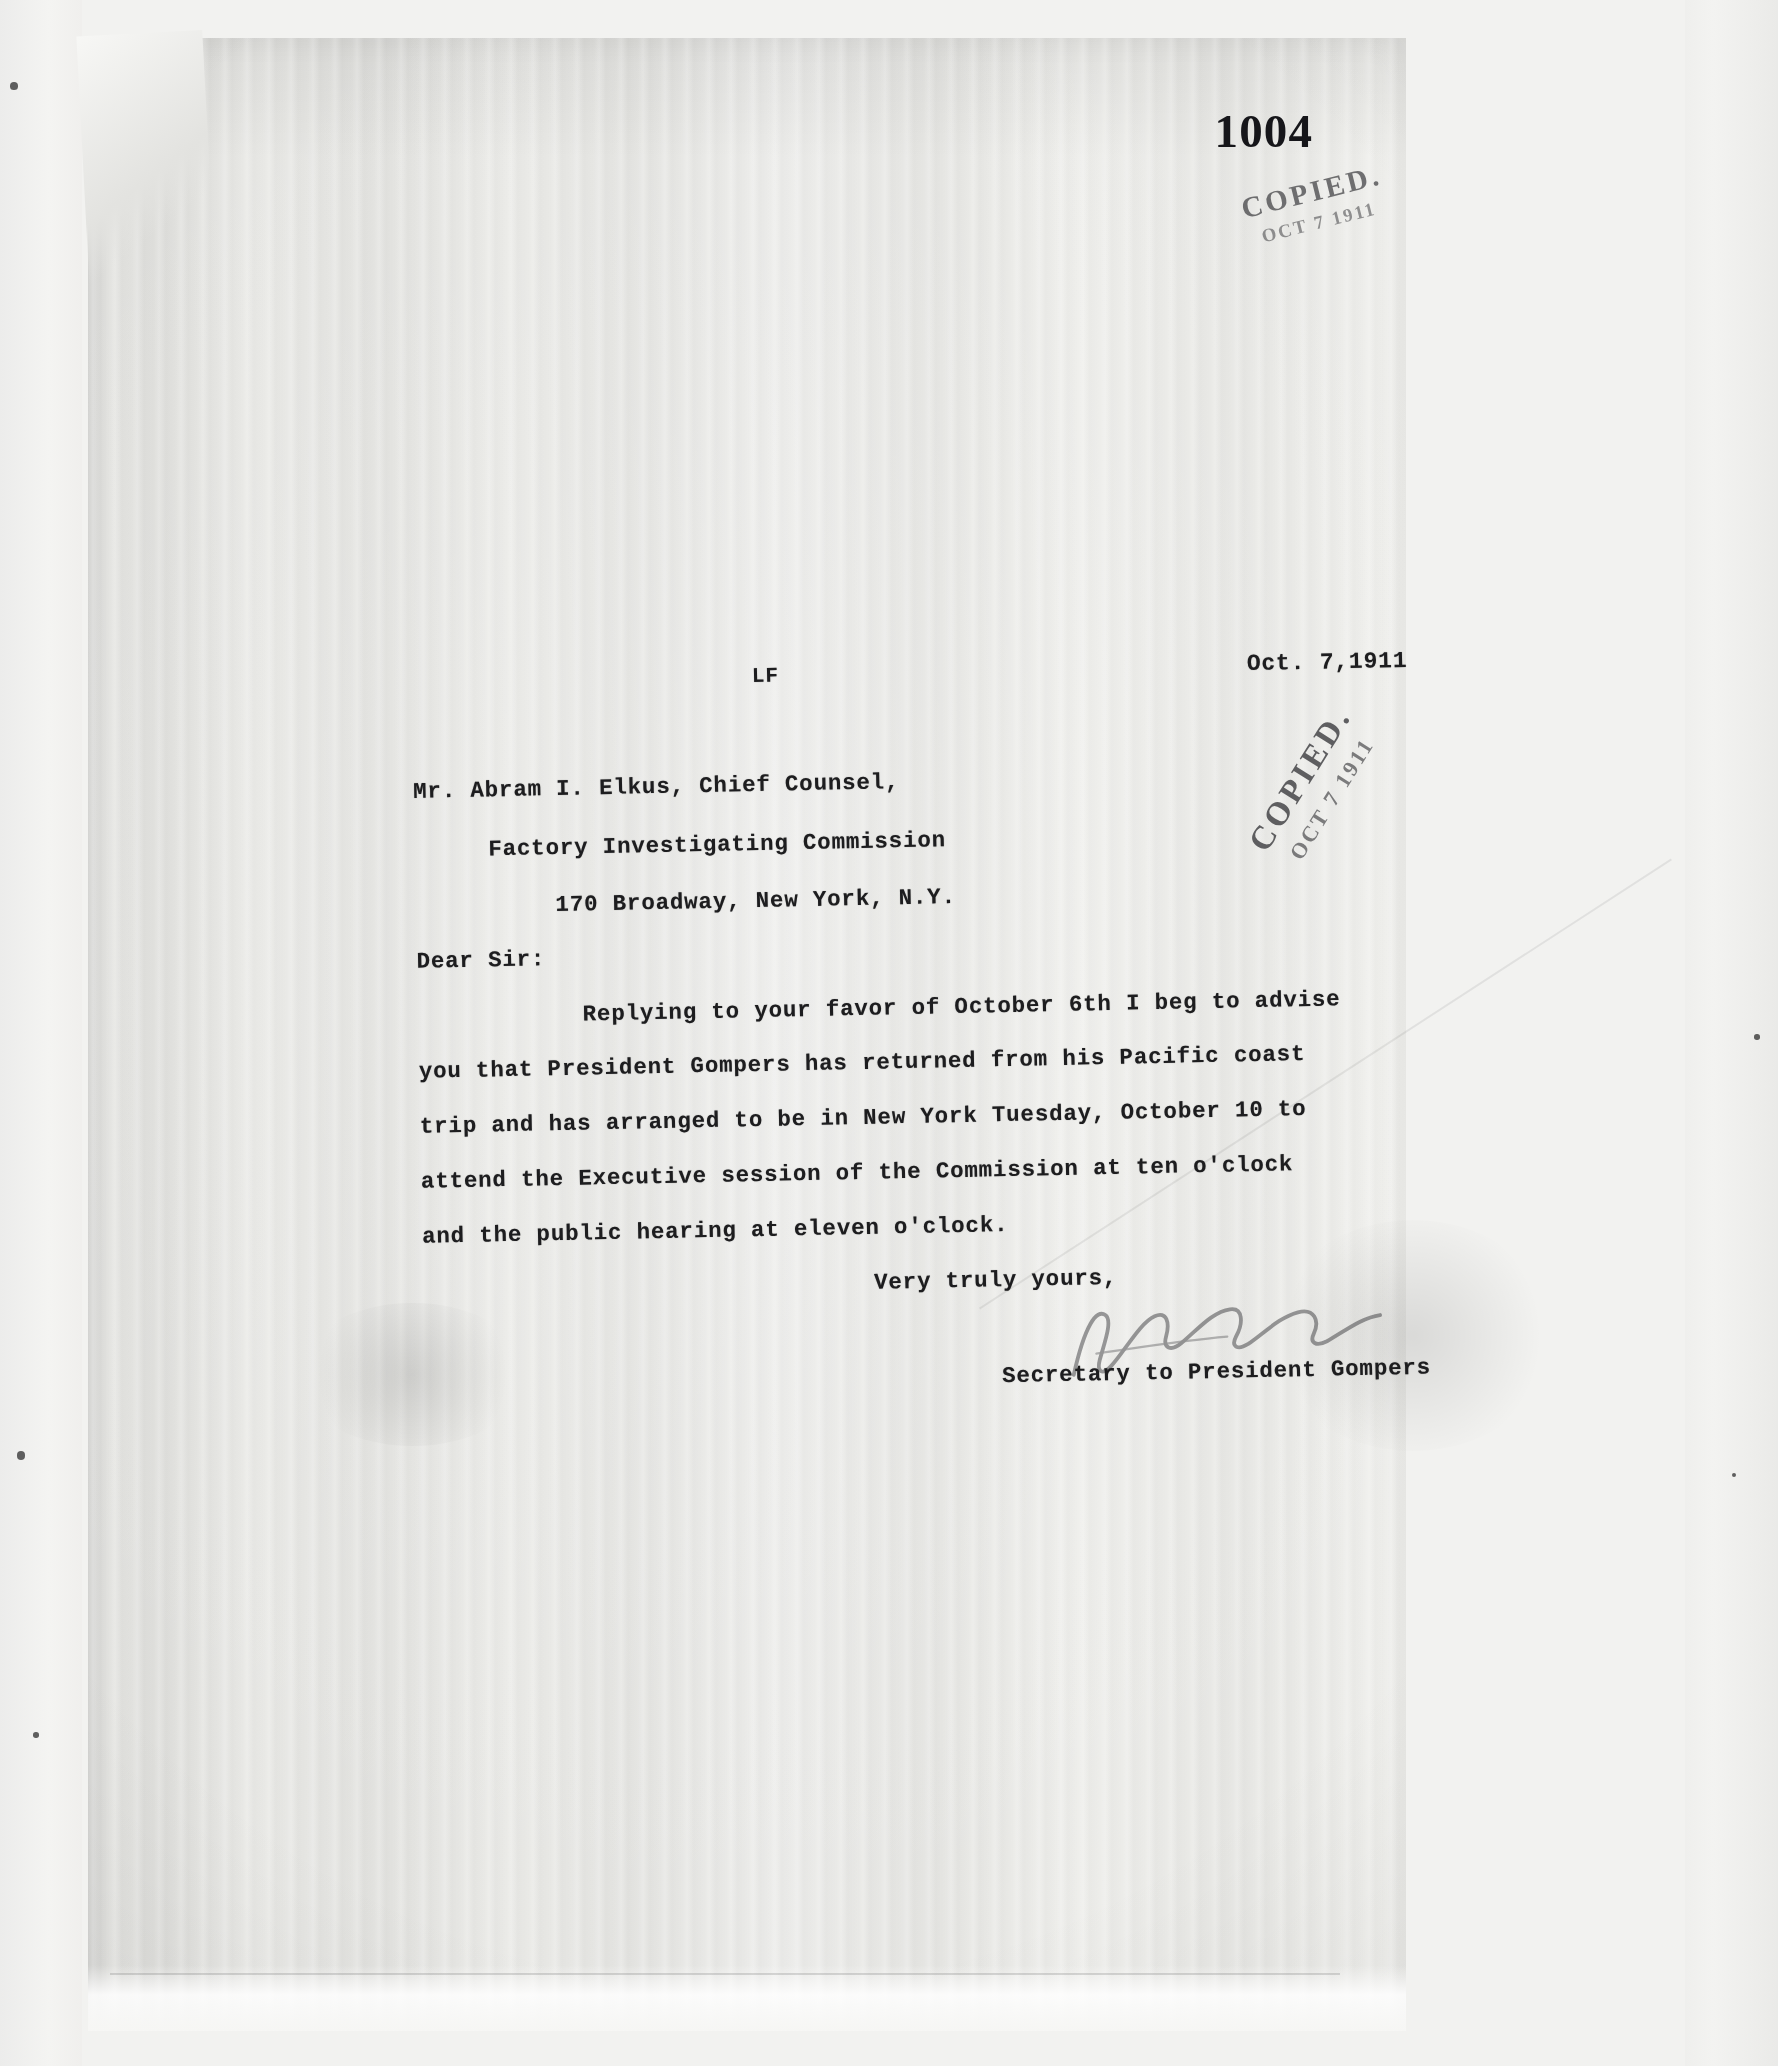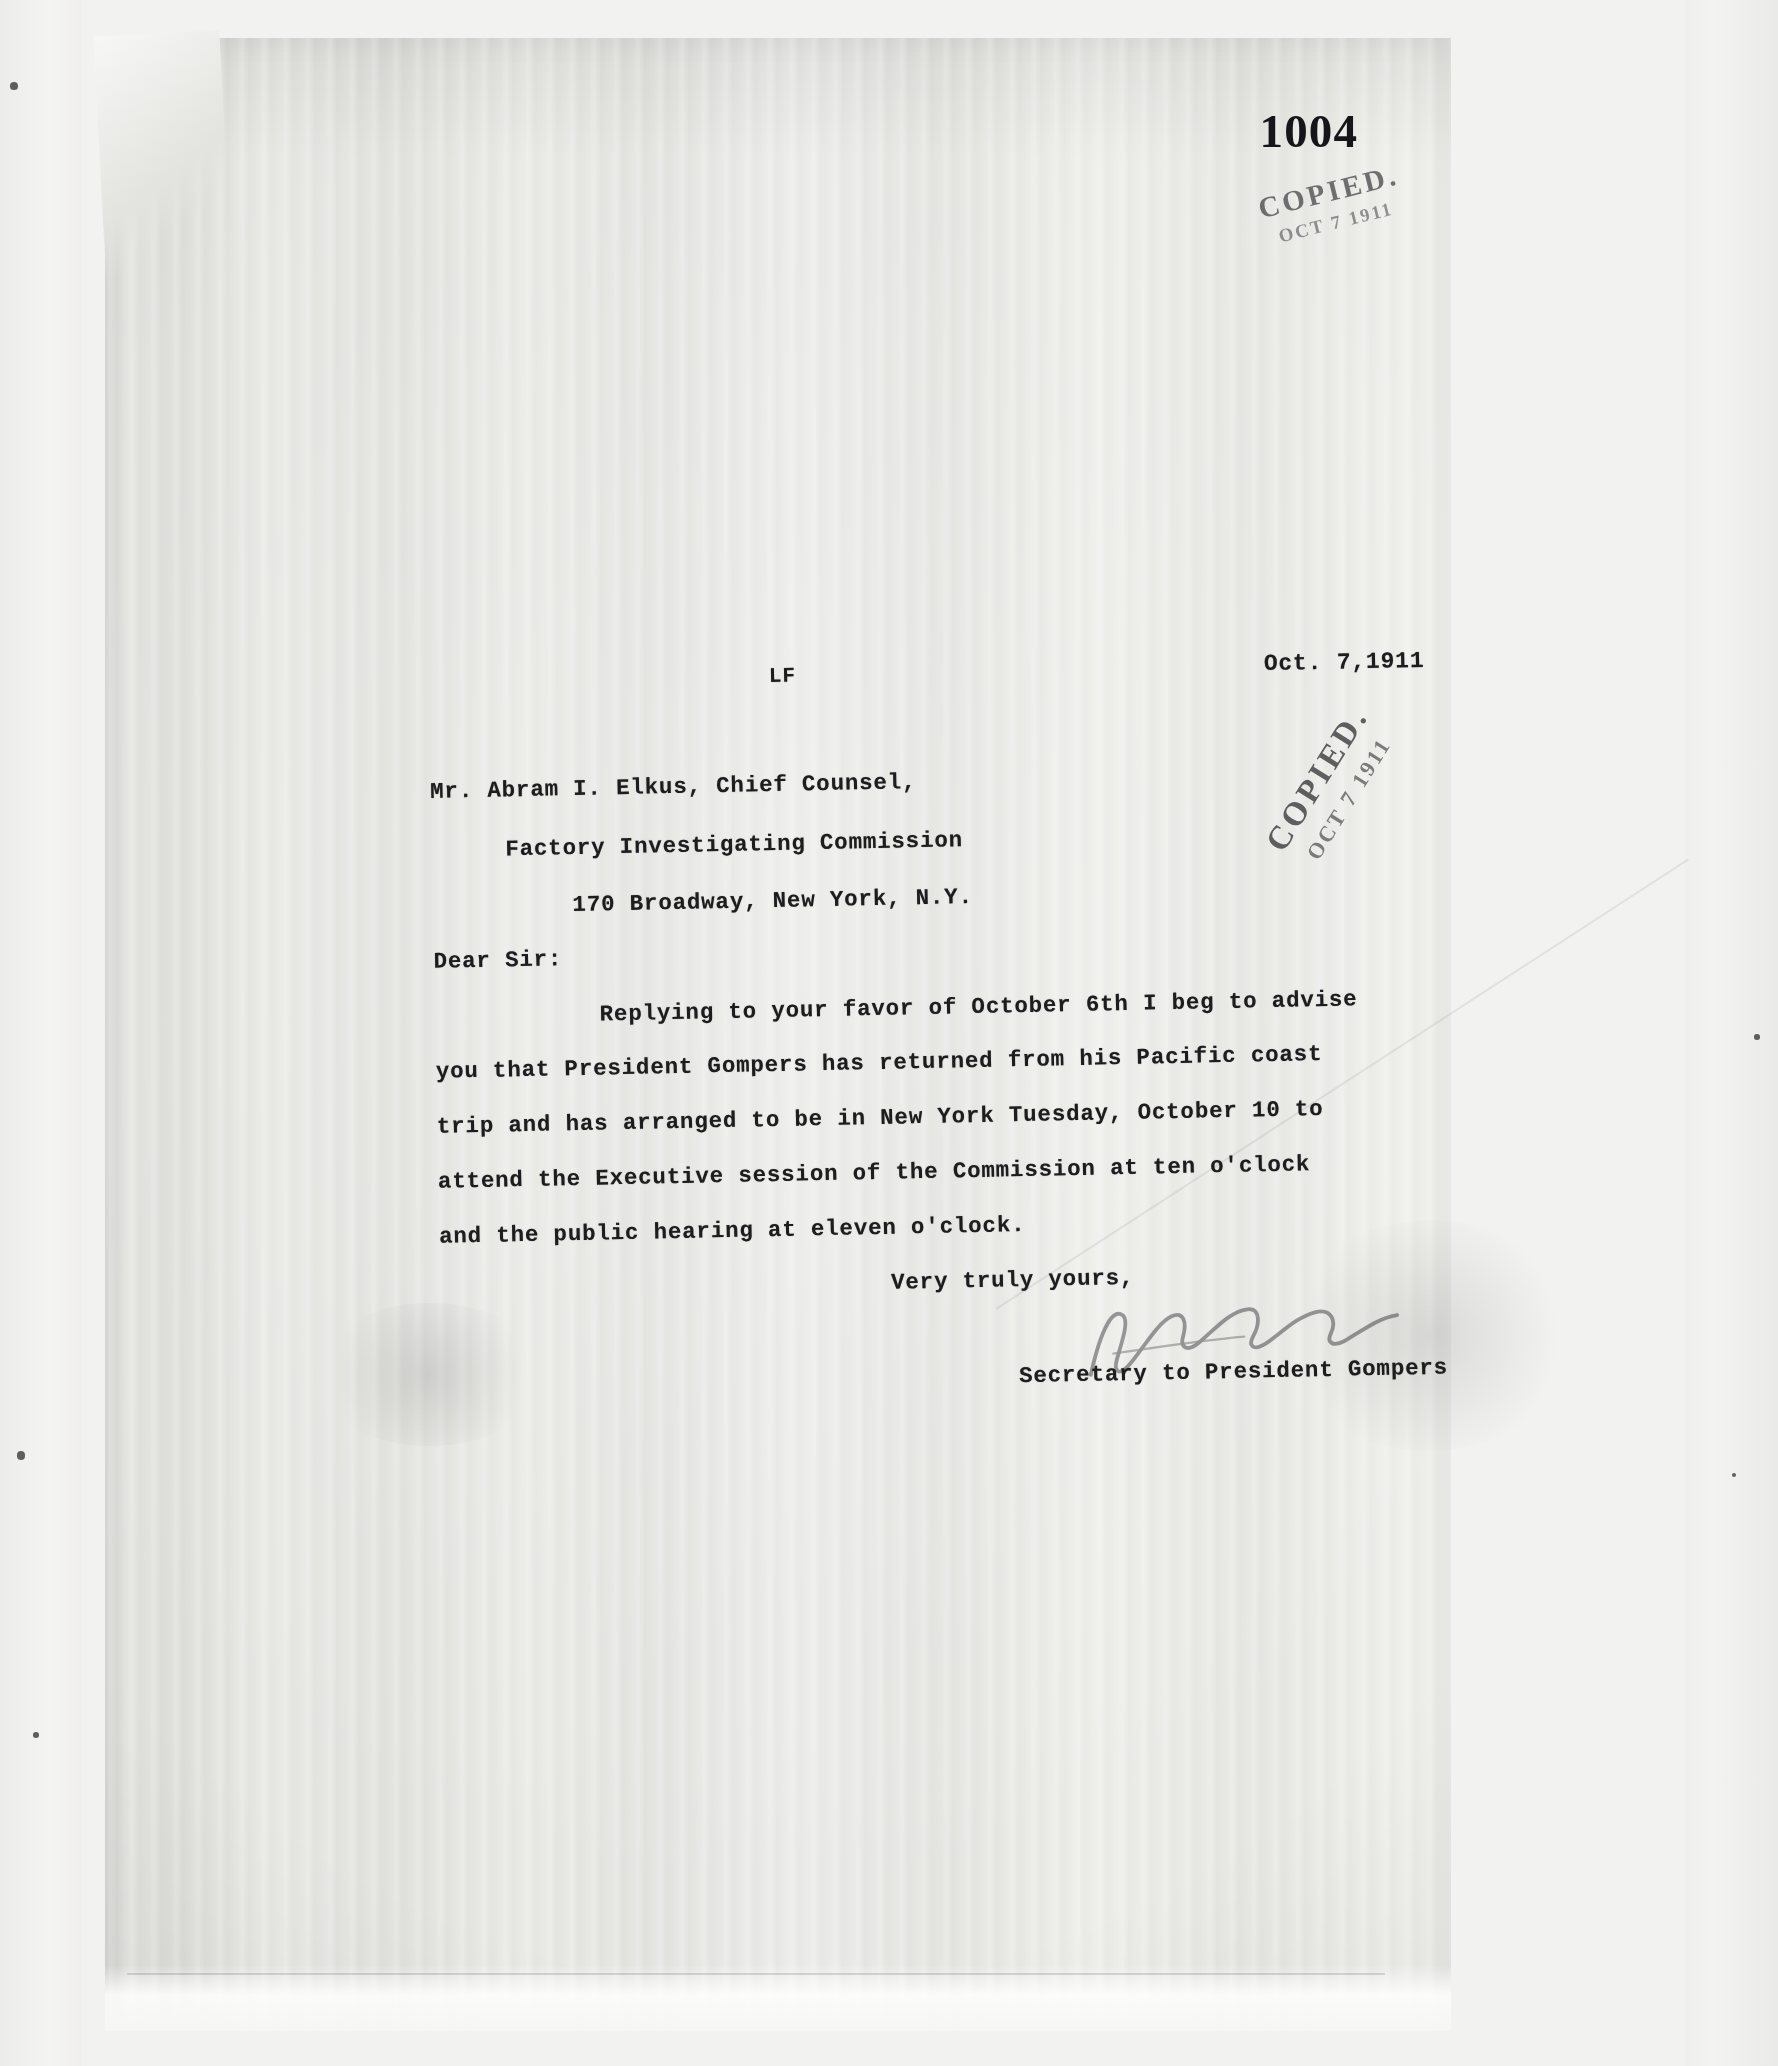--- a/index.html
+++ b/index.html
@@ -34,34 +34,33 @@
   .film-speck {
     position: absolute;
     background: #2e2e2e;
     border-radius: 50%;
     opacity: .75;
   }
 
   
   .sheet {
     position: absolute;
-    left: 105px;
+    left: 88px;
     top: 38px;
     width: 1318px;
     height: 1990px;
     background:
       linear-gradient(180deg, rgba(0,0,0,0.05) 0px, rgba(0,0,0,0.0) 121px),
       linear-gradient(90deg,
          #d8d8d6 0px, #e4e4e1 22px, #dededb 66px,
          #e9e9e6 165px, #e2e2df 286px, #eaeae7 418px,
          #e4e4e1 539px, #ececea 693px, #e5e5e2 836px,
          #eeeeeb 990px, #e7e7e4 1144px, #efefec 1298px,
          #e6e6e3 1440px, #dcdcd9 1594px);
     box-shadow: 0 0 33px rgba(0,0,0,0.06) inset;
-    padding-left: 28px;
   }
   
   .streaks {
     position: absolute;
     inset: 0;
     background-image:
       repeating-linear-gradient(90deg,
         rgba(255,255,255,0.00) 0px,
         rgba(255,255,255,0.35) 5px,
         rgba(0,0,0,0.035) 12px,

